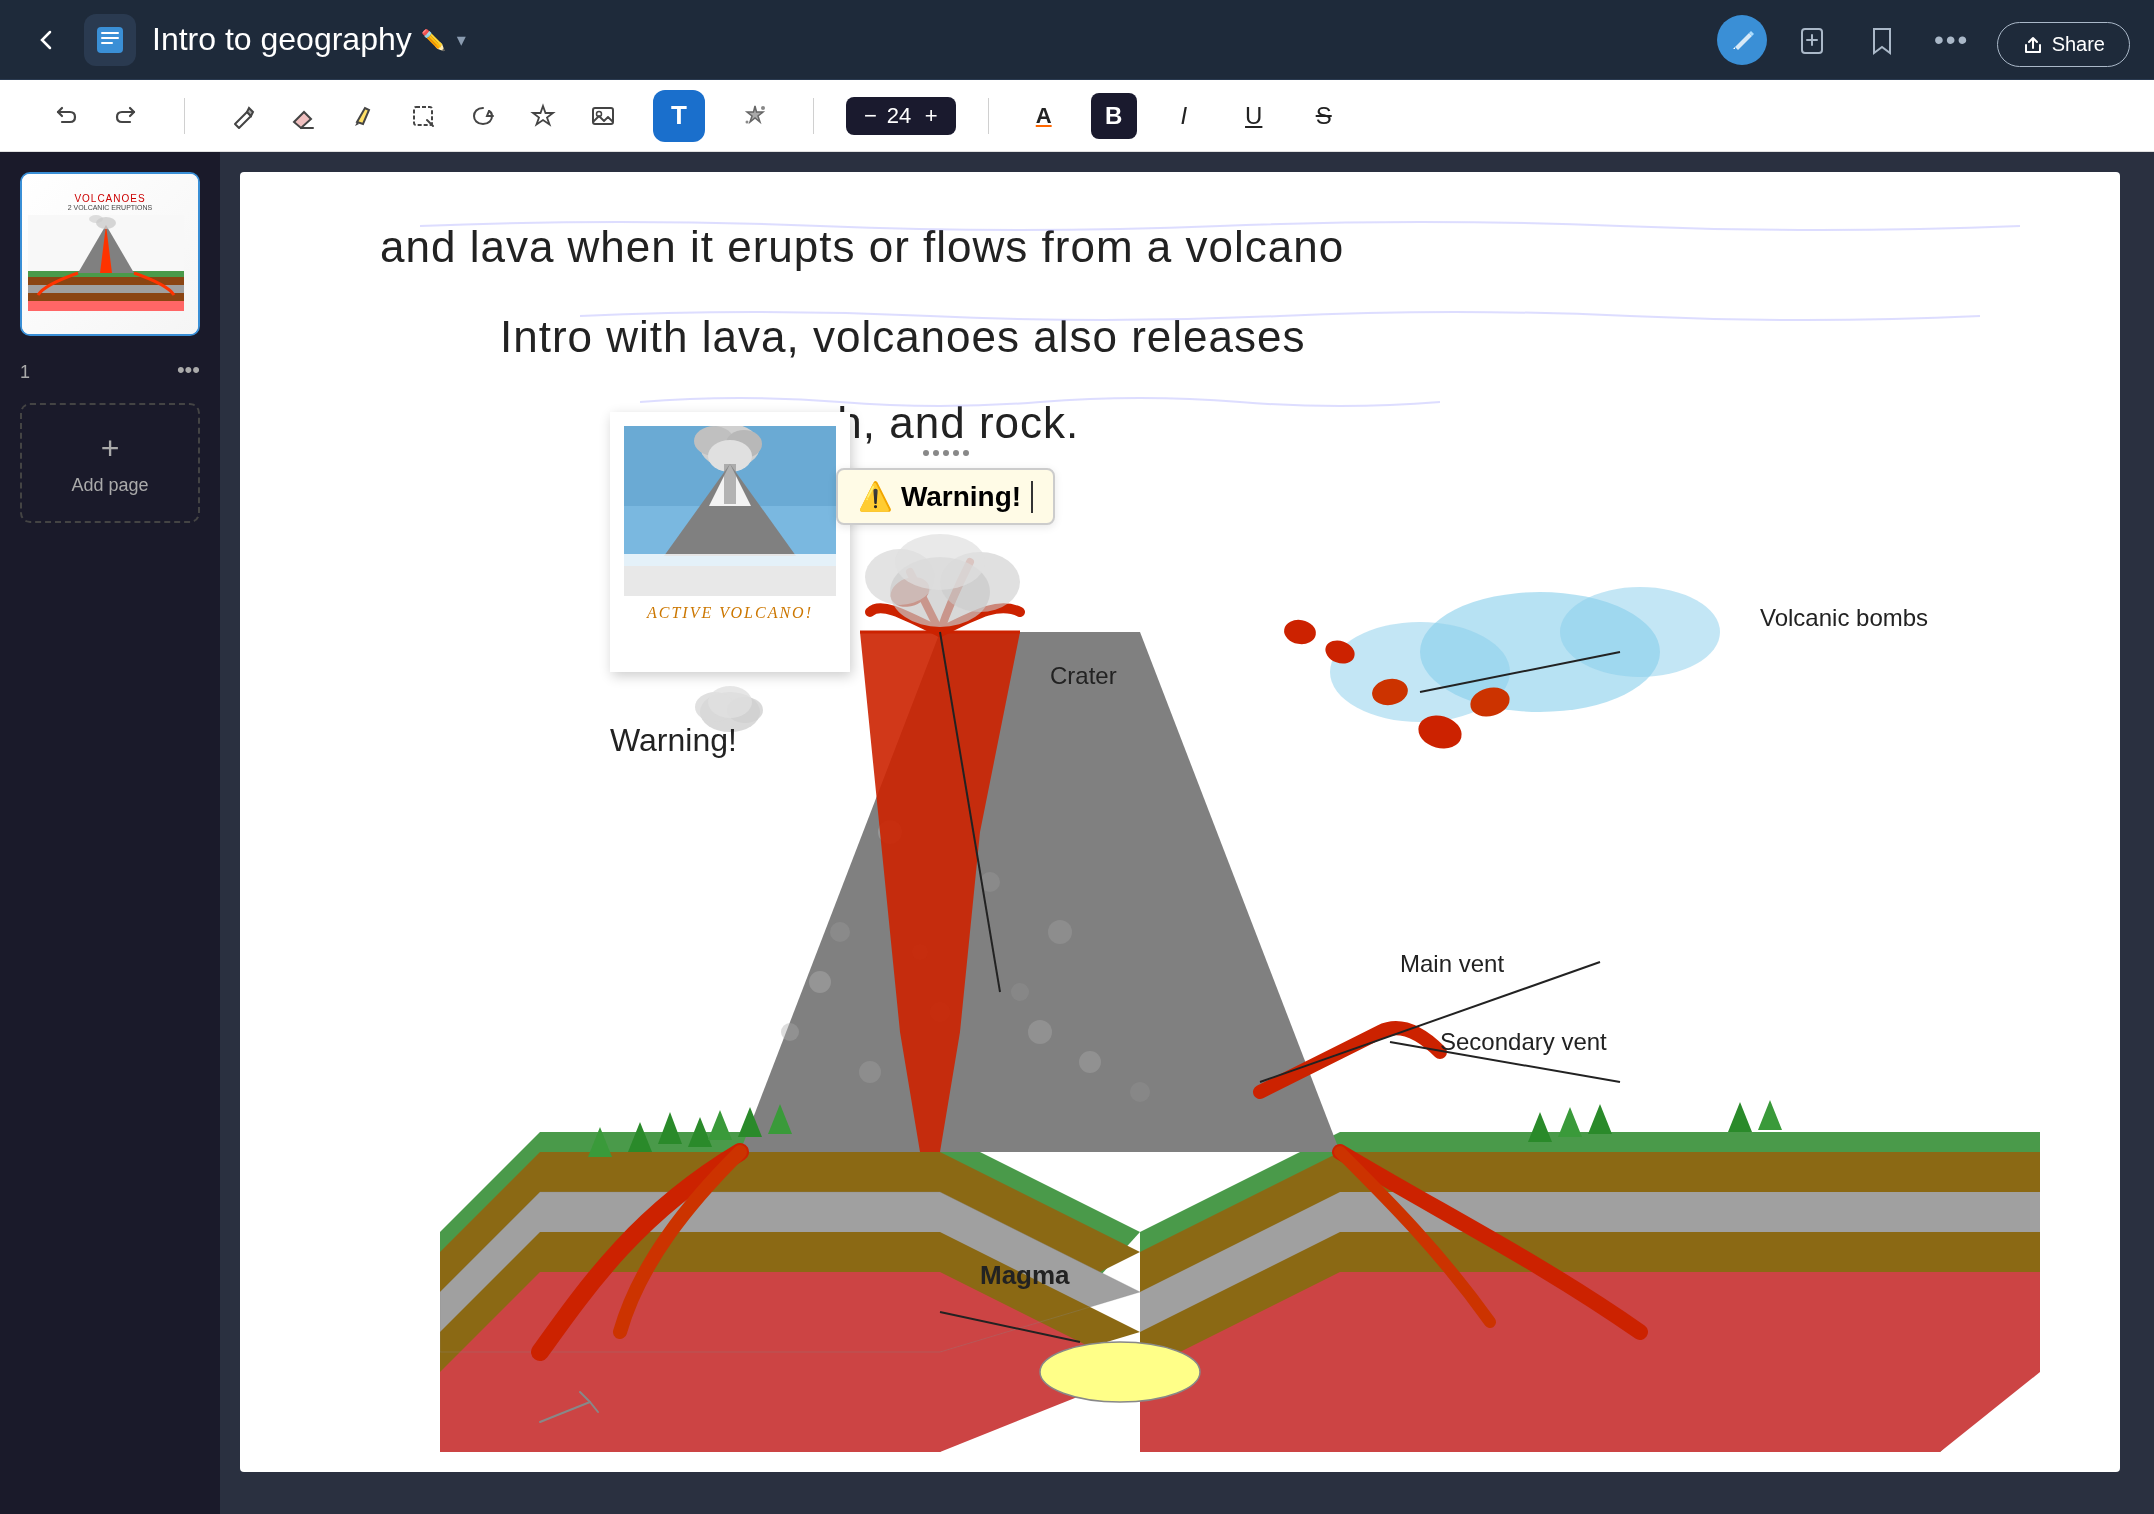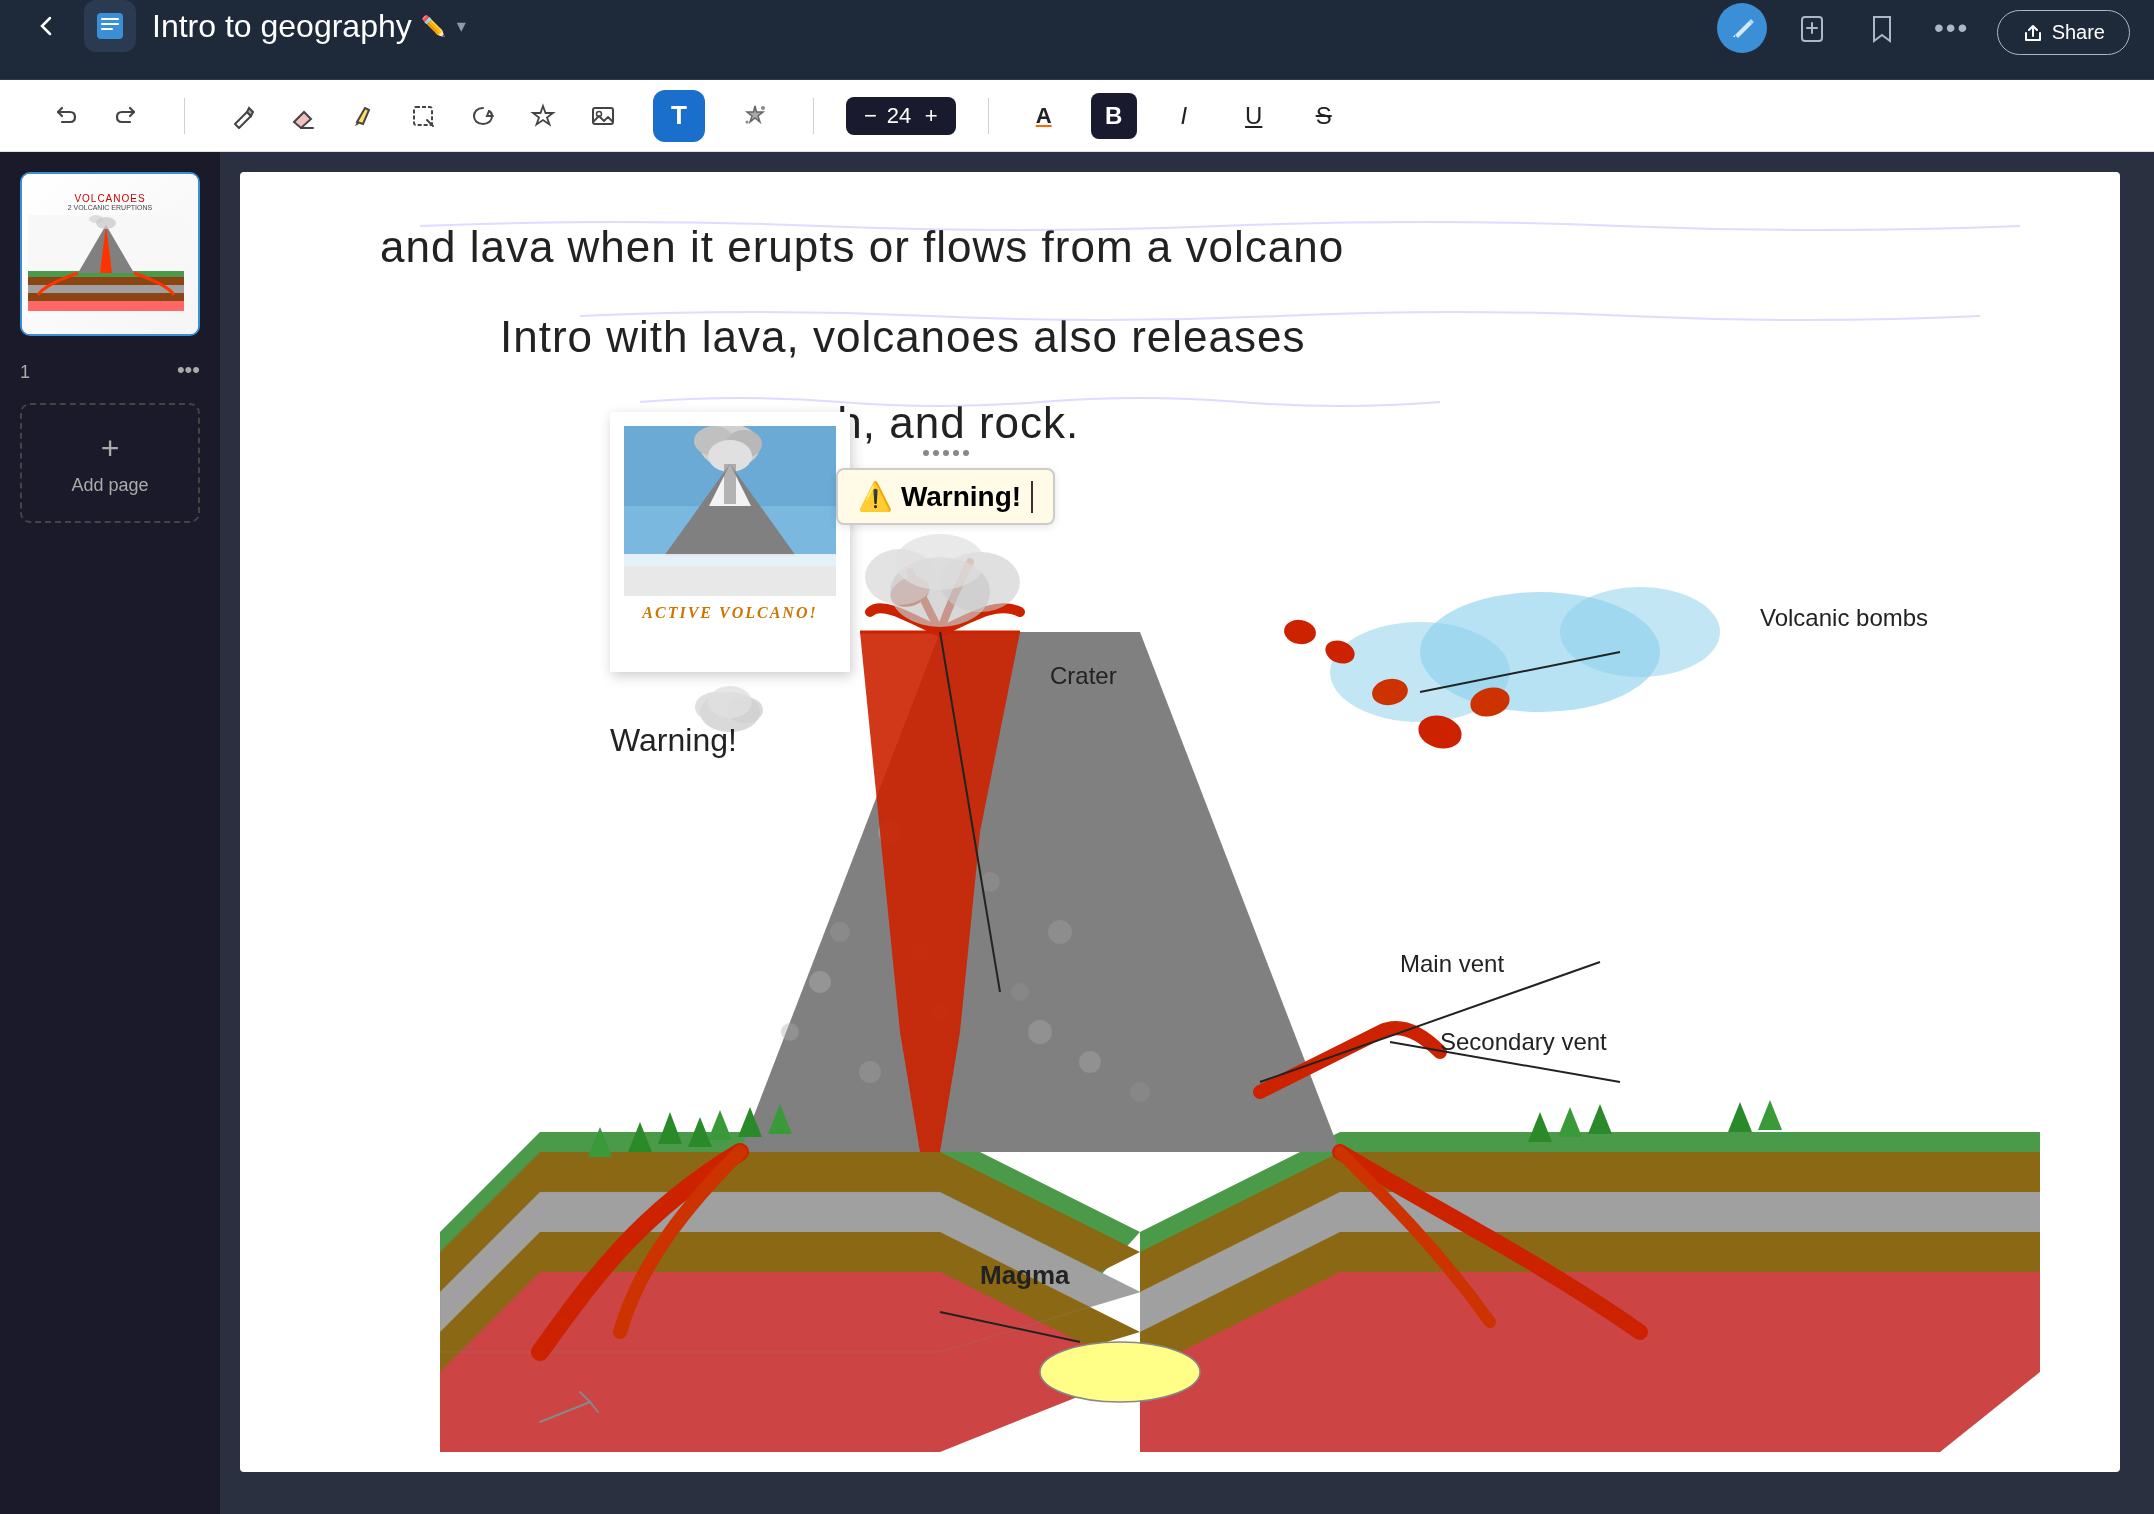--- a/index.html
+++ b/index.html
@@ -4,22 +4,22 @@
   <style>
     * { margin: 0; padding: 0; box-sizing: border-box; }
     body { width: 2154px; height: 1514px; background: #1e2a3a; font-family: -apple-system, BlinkMacSystemFont, sans-serif; overflow: hidden; }
 
     
     .header {
       width: 100%;
       height: 80px;
       background: #1e2a3a;
       display: flex;
-      align-items: flex-start;
-      padding: 0 24px;
+      align-items: center;
+      padding: 16px 24px;
       gap: 16px;
       border-bottom: 1px solid #2a3a50;
     }
     .header-left { display: flex; align-items: center; gap: 16px; flex: 1; }
     .header-right { display: flex; align-items: center; gap: 20px; }
     .back-btn {
       width: 44px; height: 44px; border-radius: 50%;
       background: transparent; border: none; cursor: pointer;
       display: flex; align-items: center; justify-content: center;
       color: #fff; font-size: 22px;
@@ -159,21 +159,21 @@
     }
     .polaroid-img {
       width: 212px; height: 170px;
       background: linear-gradient(180deg, #87ceeb 0%, #4a9fd0 30%, #fff 60%, #c8c8c8 80%);
       position: relative; overflow: hidden;
     }
     .polaroid-caption {
       text-align: center; font-size: 16px;
       font-style: italic; color: #cc7700;
       font-family: 'Comic Sans MS', cursive;
-      margin-top: 8px; font-weight: bold; letter-spacing: 2px;
+      margin-top: 8px; font-weight: normal; letter-spacing: 2px;
     }
   </style>
 </head>
 <body>
 
 <div class="header">
   <div class="header-left">
     <button class="back-btn">
       <svg width="28" height="28" viewBox="0 0 28 28" fill="none">
         <path d="M18 6L10 14L18 22" stroke="#fff" stroke-width="2.5" stroke-linecap="round"></path>

